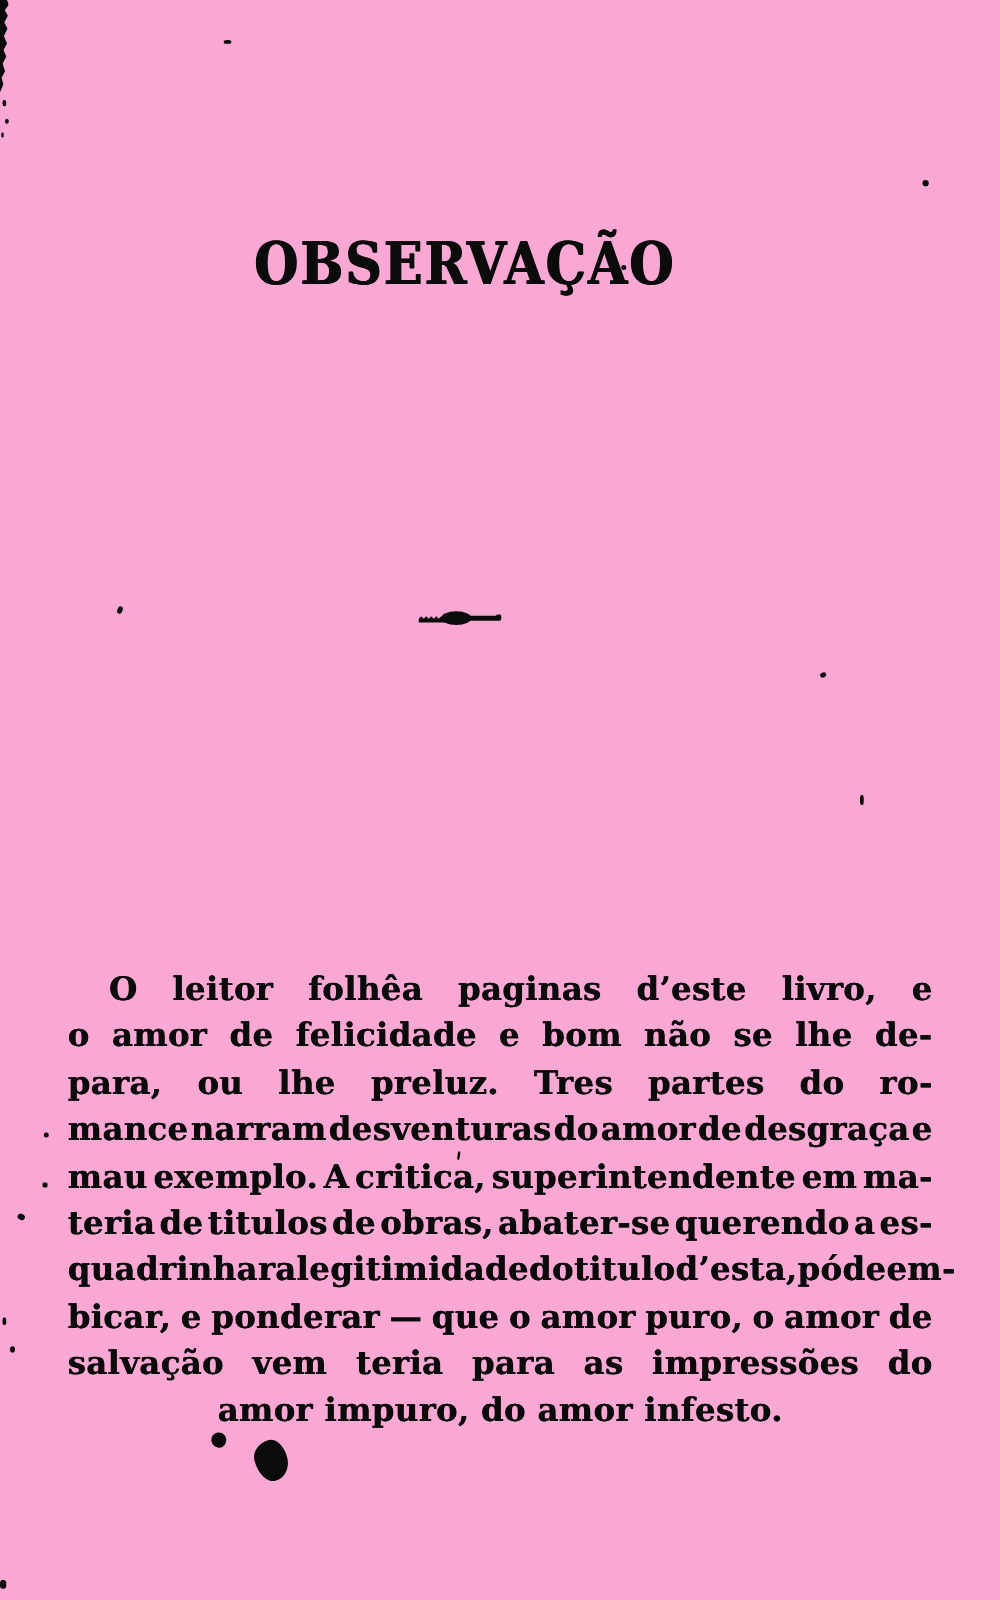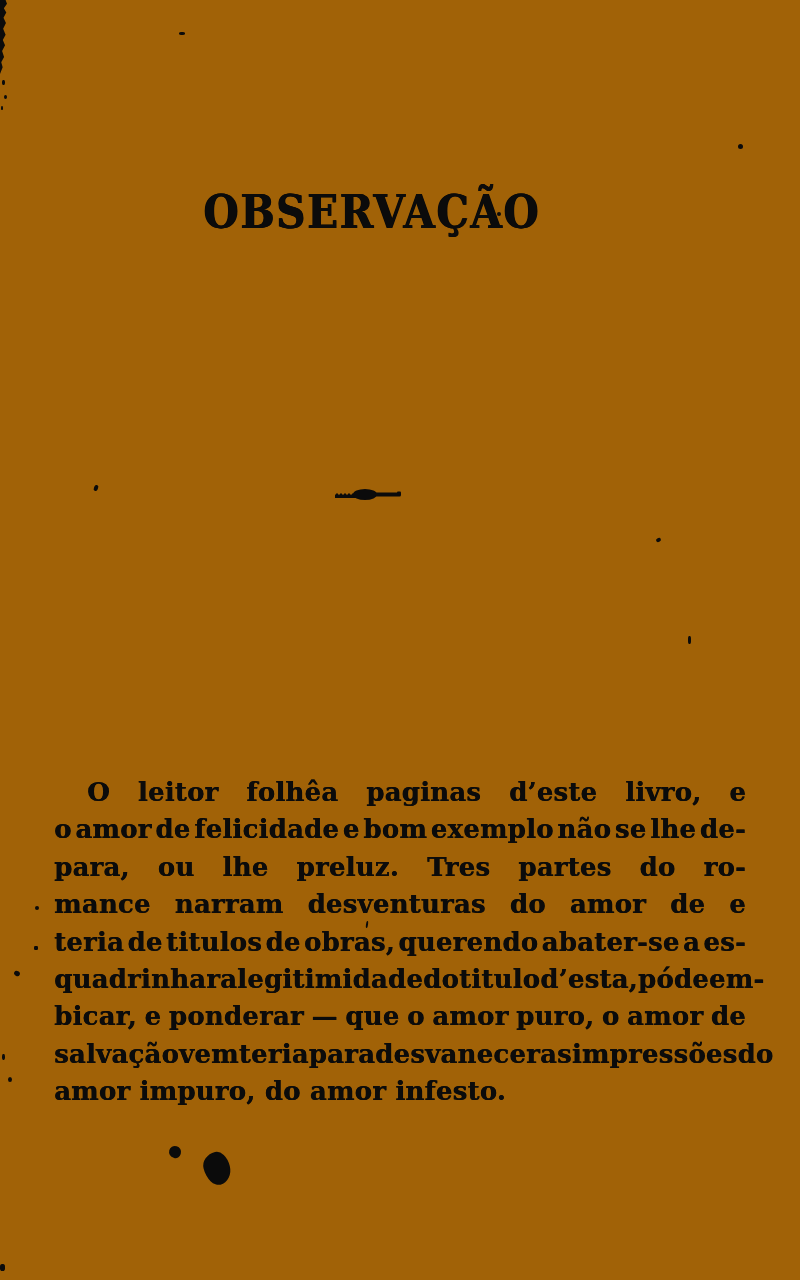--- a/index.html
+++ b/index.html
@@ -1,20 +1,20 @@
 <!DOCTYPE html>
 <html><head>
 <meta charset="utf-8">
 <style>
   html,body{margin:0;padding:0;background:#e8e8e8;}
   .page{
     position:relative;
     width:800px;height:1280px;
     margin:0 auto;
-    background:#a16207;
+    background:#f9a8d4;
     overflow:hidden;
     color:#0b0b0b;
     font-family:"DejaVu Serif","Liberation Serif",serif;
   }
   
   .heading{
     position:absolute;
     top:184px;left:0;width:744px;
     text-align:center;
     font-size:47px;
@@ -46,21 +46,21 @@
     height:37.4px;
     line-height:37.4px;
     white-space:nowrap;
   }
   .justify{
     display:flex;
     justify-content:space-between;
     align-items:baseline;
   }
   .indent{margin-left:33px;}
-  .last{text-align:left;}
+  .last{text-align:center;}
   
   .binding{
     position:absolute;
     left:0;top:0;width:7px;height:74px;
     background:#0b0b0b;
     clip-path:polygon(0% 0%,80% 0%,100% 5%,55% 11%,90% 17%,50% 24%,85% 31%,45% 39%,80% 47%,40% 54%,72% 61%,30% 69%,58% 77%,18% 84%,38% 91%,0% 100%);
   }
   .speck{position:absolute;background:#0b0b0b;}
   .blot-dot{
     position:absolute;left:169px;top:1146px;
@@ -105,21 +105,20 @@
         <span>livro,</span>
         <span>e</span>
       </div>
     <div class="line justify">
         <span>o</span>
         <span>amor</span>
         <span>de</span>
         <span>felicidade</span>
         <span>e</span>
         <span>bom</span>
-        <span>exemplo</span>
         <span>não</span>
         <span>se</span>
         <span>lhe</span>
         <span>de-</span>
       </div>
     <div class="line justify">
         <span>para,</span>
         <span>ou</span>
         <span>lhe</span>
         <span>preluz.</span>
@@ -128,30 +127,40 @@
         <span>do</span>
         <span>ro-</span>
       </div>
     <div class="line justify">
         <span>mance</span>
         <span>narram</span>
         <span>desventuras</span>
         <span>do</span>
         <span>amor</span>
         <span>de</span>
-        <span>e</span>
+        <span>desgraça</span>
+        <span>e</span>
+      </div>
+    <div class="line justify">
+        <span>mau</span>
+        <span>exemplo.</span>
+        <span>A</span>
+        <span>critica,</span>
+        <span>superintendente</span>
+        <span>em</span>
+        <span>ma-</span>
       </div>
     <div class="line justify">
         <span>teria</span>
         <span>de</span>
         <span>titulos</span>
         <span>de</span>
         <span>obras,</span>
+        <span>abater-se</span>
         <span>querendo</span>
-        <span>abater-se</span>
         <span>a</span>
         <span>es-</span>
       </div>
     <div class="line justify">
         <span>quadrinhar</span>
         <span>a</span>
         <span>legitimidade</span>
         <span>do</span>
         <span>titulo</span>
         <span>d’esta,</span>
@@ -169,21 +178,20 @@
         <span>puro,</span>
         <span>o</span>
         <span>amor</span>
         <span>de</span>
       </div>
     <div class="line justify">
         <span>salvação</span>
         <span>vem</span>
         <span>teria</span>
         <span>para</span>
-        <span>desvanecer</span>
         <span>as</span>
         <span>impressões</span>
         <span>do</span>
       </div>
     <div class="line last">amor impuro, do amor infesto.</div>
   </div>
 
   <div class="speck" style="left:179px;top:32px;width:6px;height:3px;border-radius:40%;"></div>
   <div class="speck" style="left:738px;top:144px;width:5px;height:5px;border-radius:50%;"></div>
   <div class="speck" style="left:94px;top:485px;width:4px;height:6px;border-radius:40%;transform:rotate(20deg);"></div>

